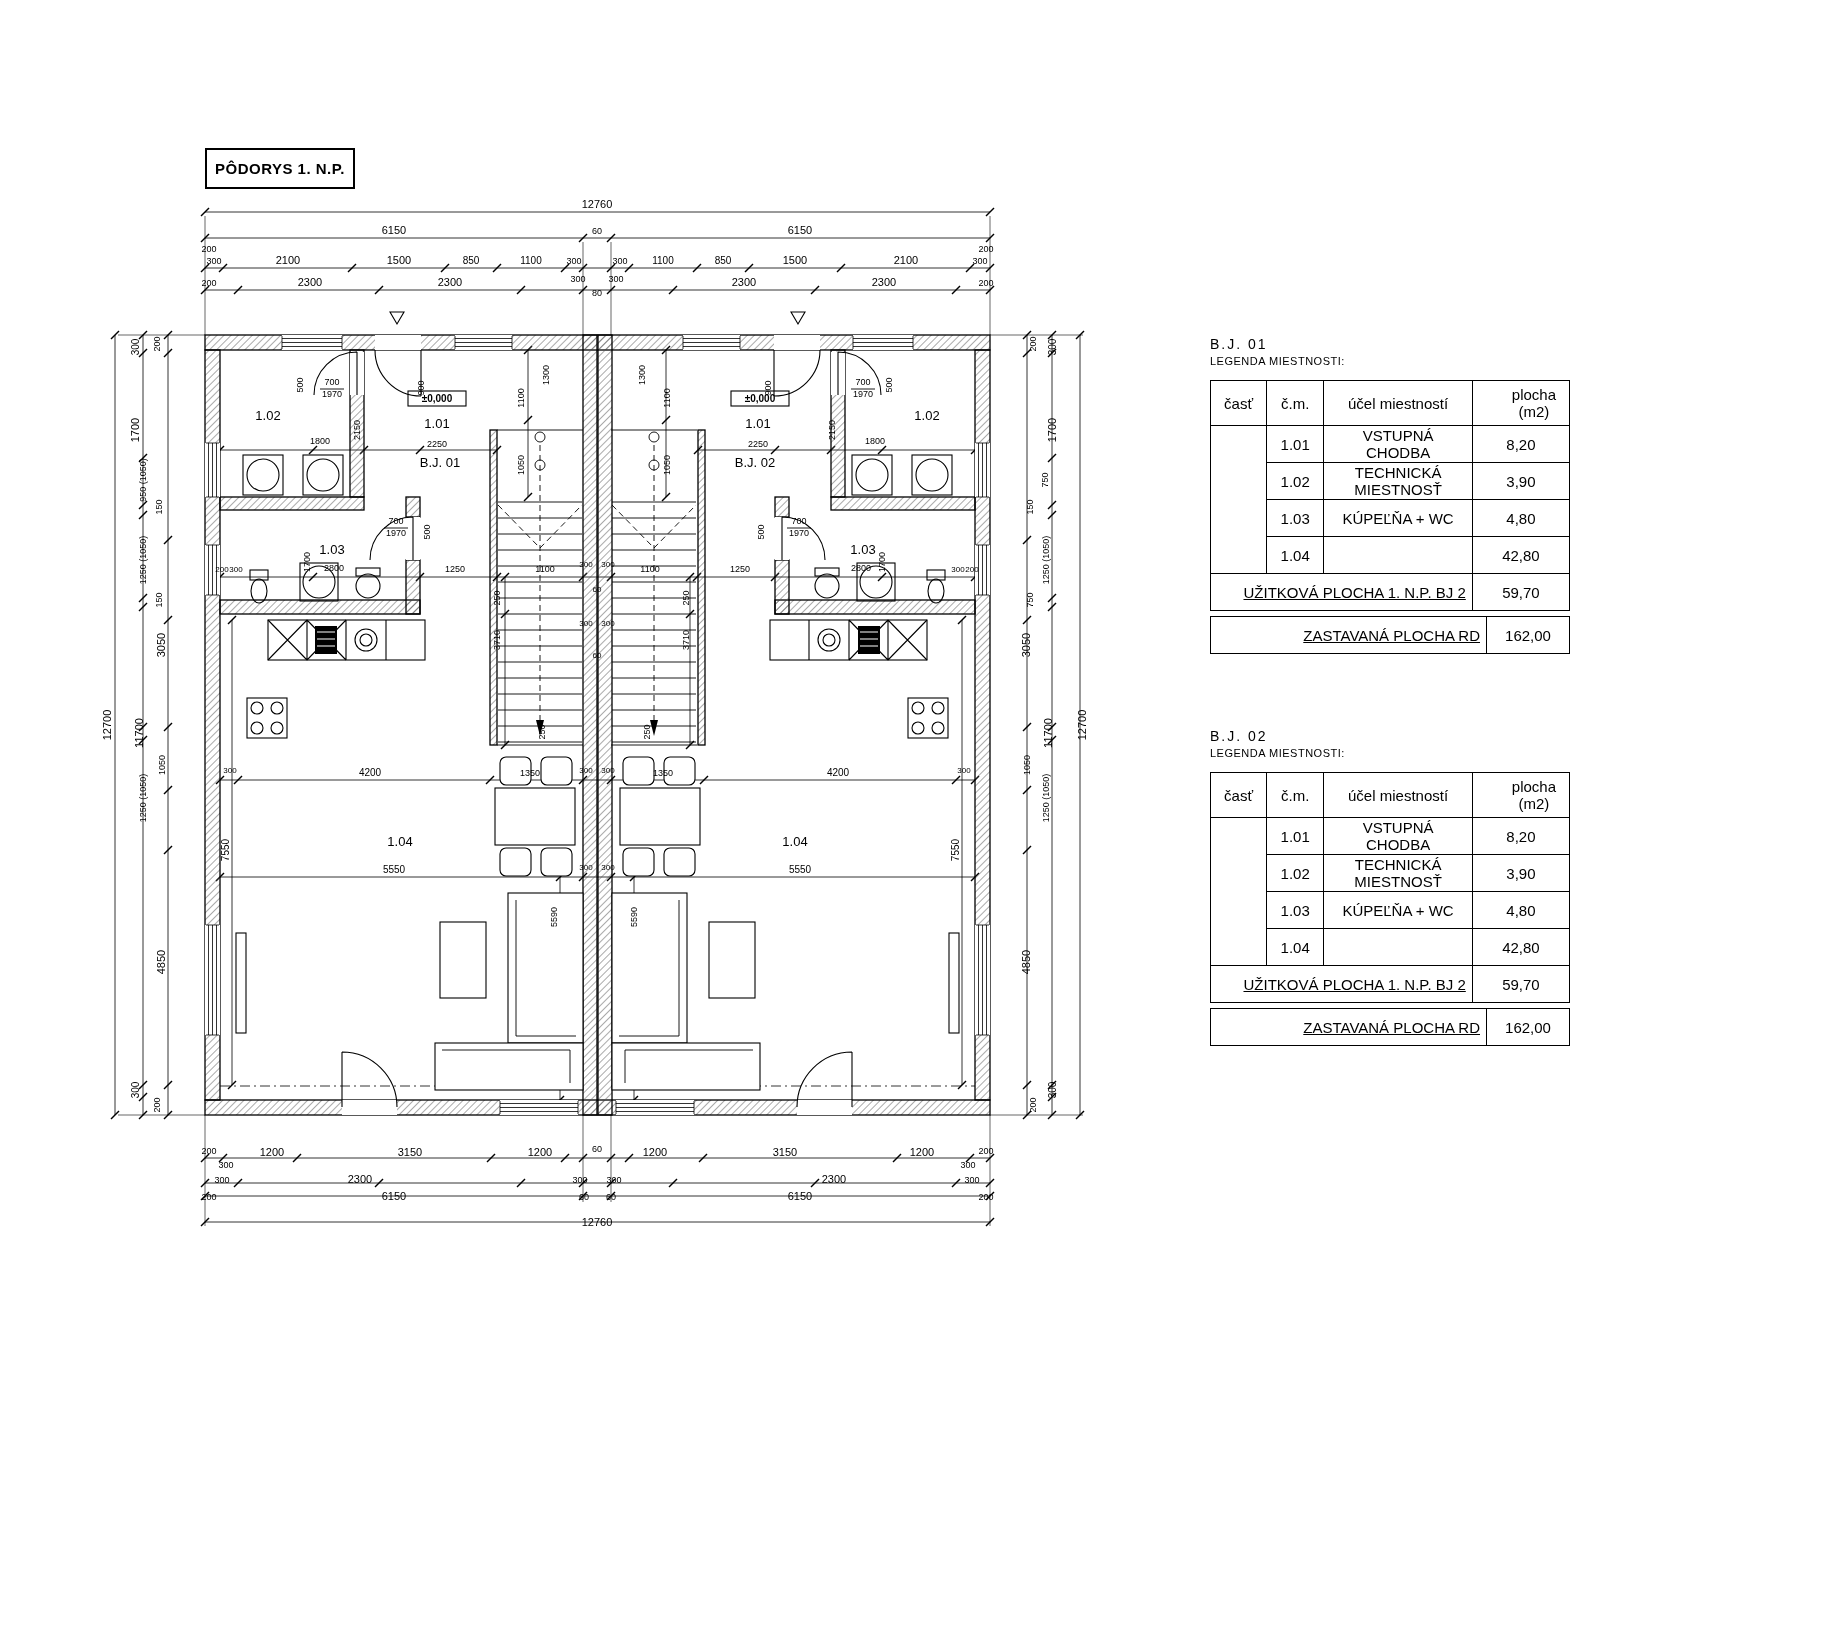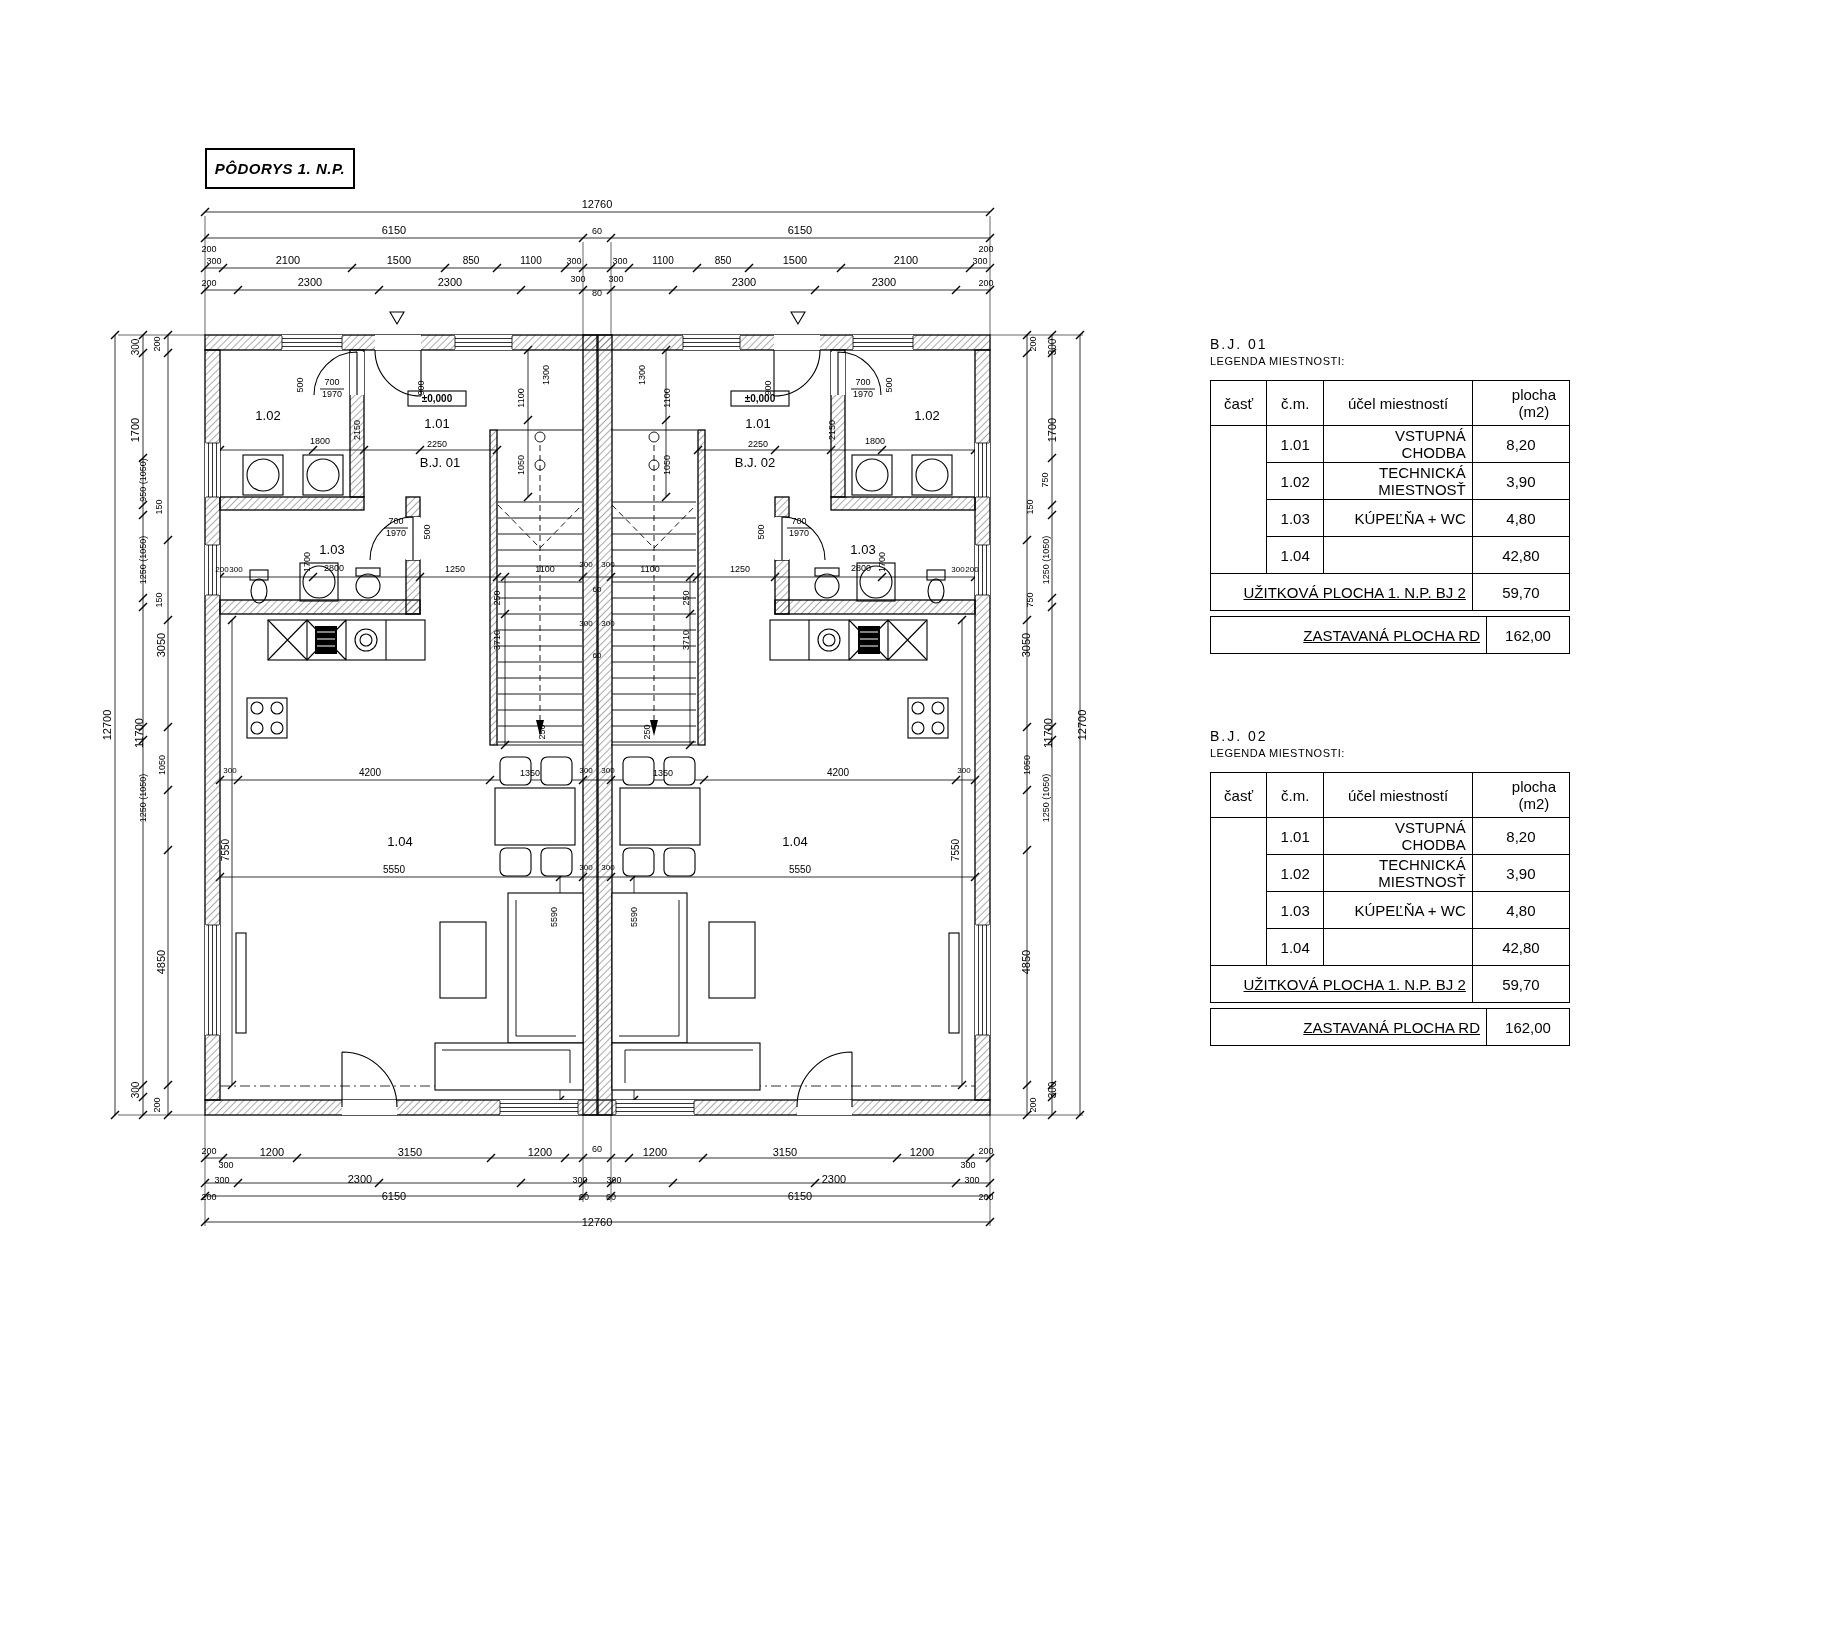--- a/index.html
+++ b/index.html
@@ -13,28 +13,28 @@
   .dash{stroke:#000;stroke-width:.9;fill:none;stroke-dasharray:6 4;}
   .dashdot{stroke:#000;stroke-width:.8;fill:none;stroke-dasharray:10 4 2 4;}
   .furn{stroke:#000;stroke-width:1.1;fill:#fff;}
   .fix{stroke:#000;stroke-width:1.1;fill:none;}
   .ext{stroke:#000;stroke-width:.6;fill:none;}
   #dim-lines .dl{stroke:#000;stroke-width:.8;}
   #dim-lines .tick{stroke:#000;stroke-width:1.4;}
   #stair-treads line{stroke:#000;stroke-width:.9;}
   #dim-labels text{fill:#000;font-family:"Liberation Sans",sans-serif;}
   .title-box{position:absolute;left:205px;top:148px;width:146px;height:37px;border:2px solid #000;
-    display:flex;align-items:center;justify-content:center;font-size:15px;font-weight:bold;letter-spacing:.5px;font-style:italic;}
+    display:flex;align-items:center;justify-content:center;font-size:15px;font-weight:bold;letter-spacing:.5px;}
   .legend{position:absolute;width:360px;}
   .legend .bj{font-size:14px;letter-spacing:2px;margin-bottom:3px;}
   .legend .head{font-size:11px;font-weight:normal;letter-spacing:.5px;margin-bottom:13px;}
   .legend table{border-collapse:collapse;}
   .legend td{border:1.7px solid #000;font-size:15px;padding:0 6px;height:36px;text-align:center;}
   .legend tr.hdr td{height:44px;font-size:15px;}
-  .legend td.ucel{text-align:right;}
+  .legend td.ucel{text-align:center;}
   .legend td.flabel{text-align:right;font-size:15px;text-decoration:underline;}
   .legend .plocha-hd{line-height:1.15;padding-left:32px;}
   .legend table.f2{margin-top:5px;}
 </style>
 </head>
 <body>
 
 <div class="title-box">
   <span>PÔDORYS 1. N.P.</span>
 </div>

